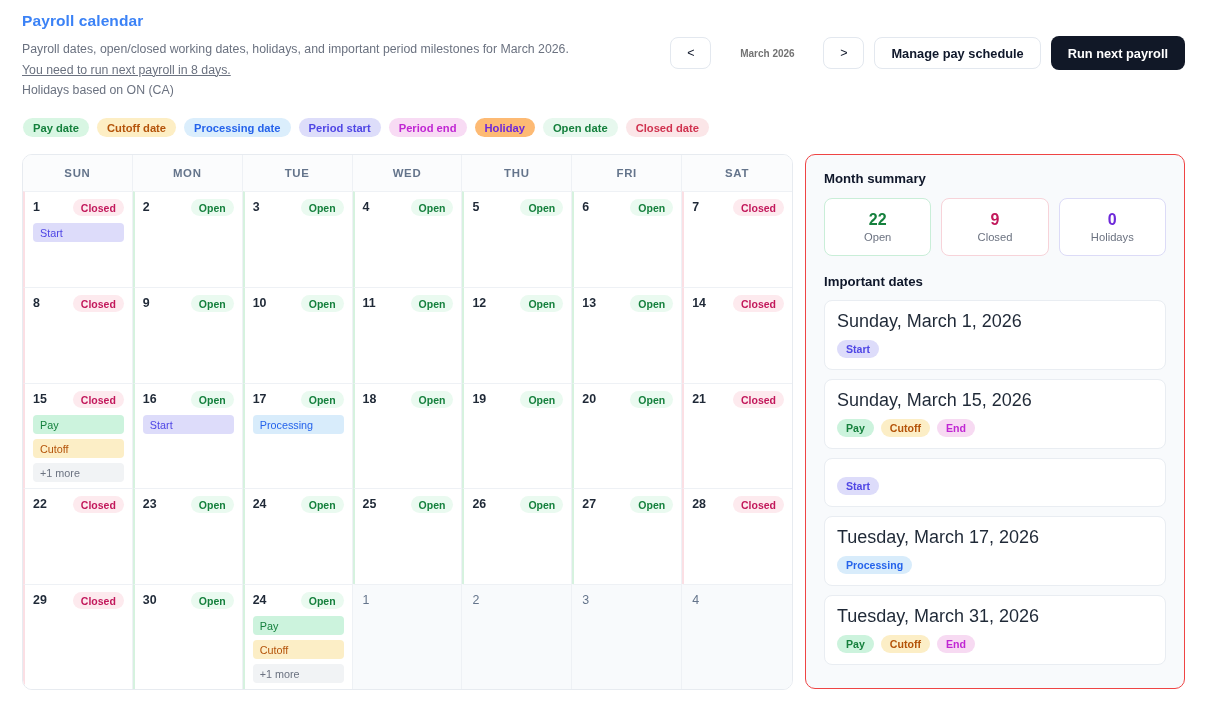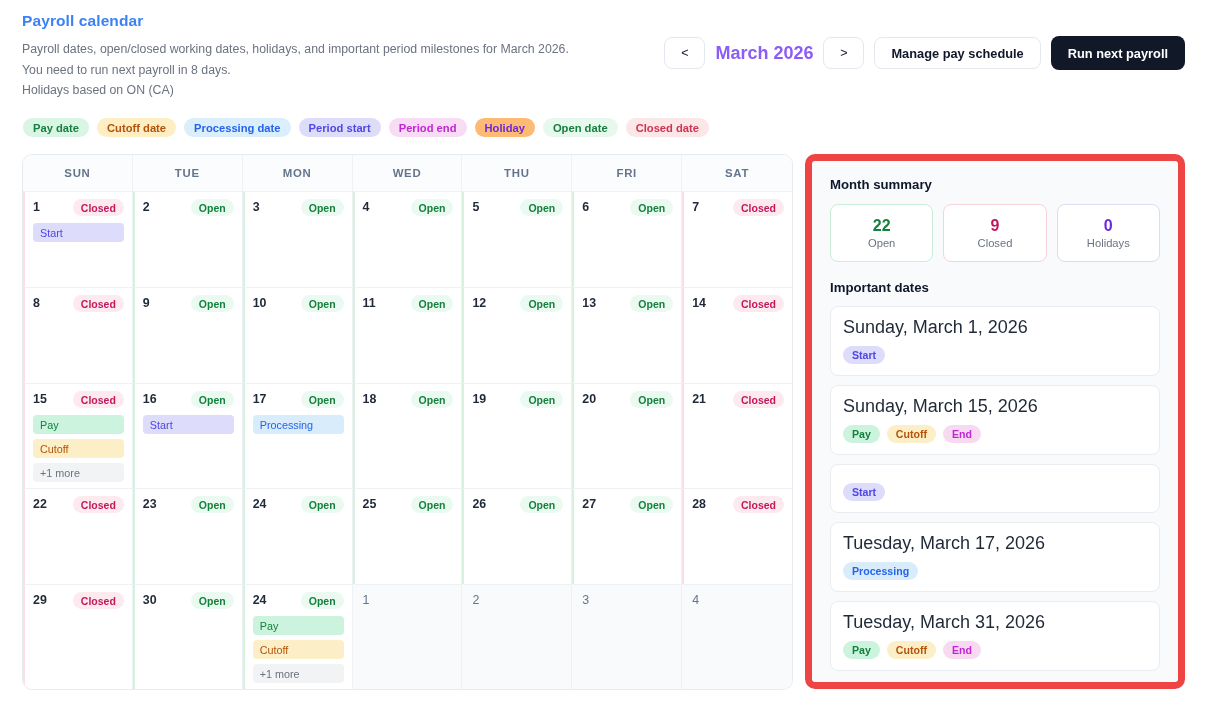--- a/index.html
+++ b/index.html
@@ -11,30 +11,30 @@
     color: #111827;
     overflow: hidden;
   }
   .page { position: relative; width: 1207px; height: 714px; padding: 10px 16px 0 22px; }
 
   
   .header { display: flex; align-items: flex-start; justify-content: space-between; }
   .head-left { padding-top: 2px; }
   .page-title { font-size: 15.5px; font-weight: 700; color: #3b82f6; letter-spacing: .1px; }
   .subline { font-size: 12.3px; color: #6b7280; margin-top: 10px; line-height: 1.52; }
-  .subline.second { margin-top: 2px; }
+  .subline.second { margin-top: 2px; text-decoration: underline; }
   .subline.third  { margin-top: 2px; }
 
   .head-right { display: flex; align-items: center; gap: 10px; padding-top: 26px; padding-right: 6px; }
   .nav-btn {
     width: 41px; height: 32px; border: 1px solid #e3e8ef; border-radius: 8px;
     background: #fff; color: #0f172a; font-size: 12.5px; font-family: "Liberation Sans", sans-serif;
     display: flex; align-items: center; justify-content: center; cursor: pointer;
   }
-  .month-label { font-size: 18px; font-weight: 700; color: #8b5cf6; min-width: 92px; text-align: center; }
+  .month-label { font-size: 10px; font-weight: 700; color: #737373; min-width: 92px; text-align: center; }
   .btn-outline {
     height: 32px; padding: 0 16px; border: 1px solid #e3e8ef; border-radius: 8px; background: #fff;
     color: #0f172a; font-size: 12.8px; font-weight: 700; font-family: "Liberation Sans", sans-serif;
     display: flex; align-items: center; cursor: pointer;
   }
   .btn-dark {
     height: 34px; padding: 0 17px; border: none; border-radius: 8px; background: #111827;
     color: #ffffff; font-size: 12.8px; font-weight: 700; font-family: "Liberation Sans", sans-serif;
     display: flex; align-items: center; cursor: pointer;
   }
@@ -82,21 +82,21 @@
 
   .events { margin-top: 7px; display: flex; flex-direction: column; gap: 5px; }
   .event {
     height: 19px; border-radius: 4px; padding: 0 7px; font-size: 10.8px; font-weight: 400;
     display: flex; align-items: center;
   }
   .event.more { background: #f1f3f5; color: #6b7280; }
 
   
   .panel {
-    width: 380px; height: 535px; background: #f8fafc; border: 7px solid #ef4444;
+    width: 380px; height: 535px; background: #f8fafc; border: 1px solid #ef4444;
     border-radius: 10px; padding: 16px 18px;
   }
   .panel-title { font-size: 13.2px; font-weight: 700; color: #0f172a; }
   .summary { display: flex; gap: 10px; margin-top: 12px; }
   .sum-card {
     flex: 1; height: 58px; background: #fff; border-radius: 8px;
     display: flex; flex-direction: column; align-items: center; justify-content: center; gap: 3px;
   }
   .sum-val { font-size: 16px; font-weight: 700; line-height: 1; }
   .sum-lab { font-size: 11.2px; color: #6b7280; }
@@ -143,22 +143,22 @@
       <div class="legend-chip" style="background: #fdba74; color: rgb(109, 40, 217);">Holiday</div>
       <div class="legend-chip" style="background: rgb(231, 248, 238); color: rgb(21, 128, 61);">Open date</div>
       <div class="legend-chip" style="background: rgb(251, 230, 232); color: rgb(208, 50, 79);">Closed date</div>
     </div>
 
   <div class="body">
 
     <div class="calendar">
       <div class="cal-head" id="cal-head">
           <div>SUN</div>
+          <div>MON</div>
           <div>TUE</div>
-          <div>MON</div>
           <div>WED</div>
           <div>THU</div>
           <div>FRI</div>
           <div>SAT</div>
         </div>
       <div class="cal-grid" id="cal-grid">
           <div class="cell closed">
             <div class="cell-top">
               <div class="daynum">1</div>
               <div class="status closed">Closed</div>

